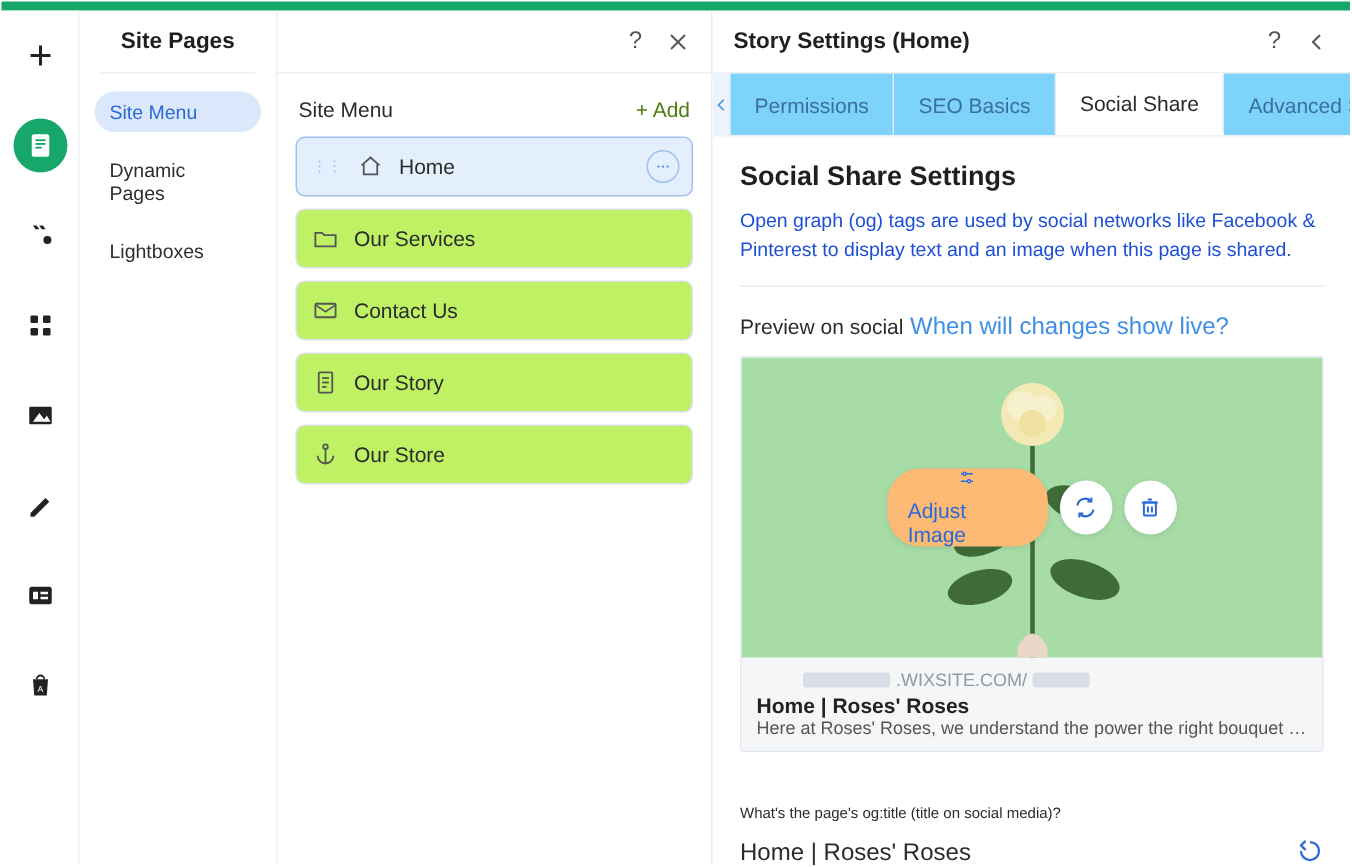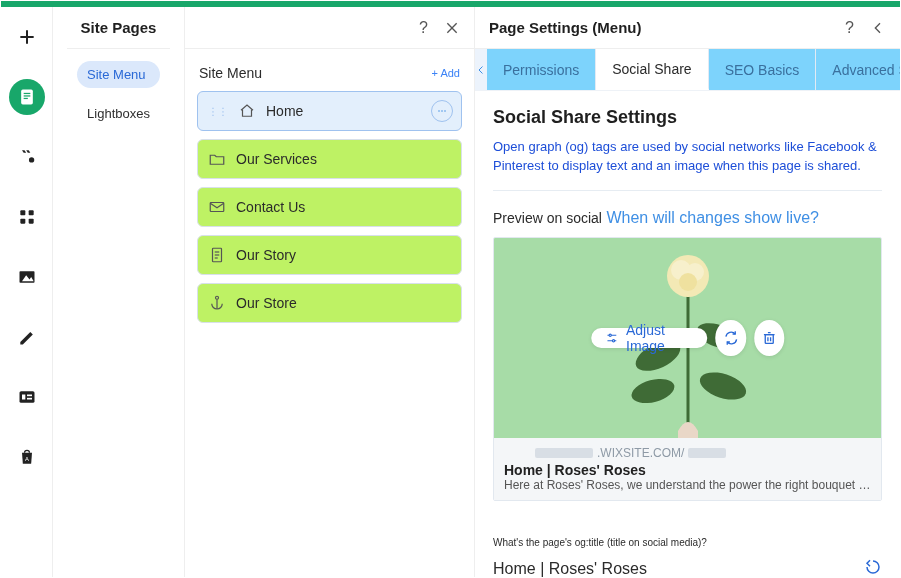--- a/index.html
+++ b/index.html
@@ -24,21 +24,21 @@
   
   .sitepages { width:132px; border-right:1px solid #eee;align-items:center; }
   .category-list { padding:12px 10px; display:flex; flex-direction:column; gap:12px; font-size:13px; }
   .cat-item { padding:6px 10px; border-radius:14px; color:#2e2e2e; cursor:pointer; }
   .cat-item.selected { background:#dbe8fb; color:#2a69d6; }
 
   
   .menucol { flex:0 0 290px; border-right:1px solid #eee; display:flex; flex-direction:column; }
   .menucol .panel-header { padding-right:14px; padding-left:14px; }
   .menucol .secthdr { display:flex; justify-content:space-between; align-items:center; padding:16px 14px 10px; font-size:14px; color:#2b2b2b; }
-  .addlink { color:#3b82f6; font-size:11px; cursor:pointer; }
+  .addlink { color:#4d7c0f; font-size:14px; cursor:pointer; }
   .page-list { padding:0 12px; display:flex; flex-direction:column; gap:8px; }
   .page-item { border:1px solid #d8e0ea; border-radius:6px; height:40px; display:flex; align-items:center; padding:0 10px; gap:10px; font-size:14px; color:#2b2b2b; cursor:pointer; background:#bef264; position:relative; }
   .page-item .picon { width:18px; height:18px; color:#555; display:flex; align-items:center; justify-content:center; }
   .page-item .picon svg{ width:18px; height:18px; }
   .page-item.active { background:#e3effc; border-color:#9fc2ef; }
   .page-item.active .more { position:absolute; right:8px; width:22px; height:22px; border:1px solid #9fc2ef; border-radius:50%; display:flex; align-items:center; justify-content:center; color:#3f8fe4; }
   .grip { color:#9fc2ef; font-size:10px; margin-right:0px; }
 
   
   .settings { flex:1; display:flex; flex-direction:column; overflow:hidden; }
@@ -52,21 +52,21 @@
   .sect-title { font-size:18px; font-weight:600; color:#1f1f1f; margin-bottom:10px; }
   .sect-desc { font-size:13px; color:#1d4ed8; line-height:1.45; margin-bottom:14px; }
   .divider { border-top:1px solid #e6ecf2; margin:6px 0 18px; }
   .preview-label { font-size:14px; color:#2b2b2b; }
   .link { color:#3f8fe4; cursor:pointer; }
 
   .preview-card { margin-top:10px; border:1px solid #e2e8ef; border-radius:2px; overflow:hidden; }
   .preview-img { height:200px; background:#a7dca7; position:relative; overflow:hidden; }
   .flower { position:absolute; left:50%; transform:translateX(-50%); bottom:-8px; }
   .img-actions { position:absolute; left:50%; top:50%; transform:translate(-50%,-50%); display:flex; align-items:center; gap:8px; }
-  .pill { background:#ffffff; border-radius:22px; height:20px; padding:0 14px; display:flex; align-items:center; gap:8px; color:#2a69d6; font-size:14px; cursor:pointer; box-shadow:0 1px 4px rgba(0,0,0,.1); }
+  .pill { background:#fdba74; border-radius:22px; height:52px; padding:0 14px; display:flex; align-items:center; gap:8px; color:#2a69d6; font-size:14px; cursor:pointer; box-shadow:0 1px 4px rgba(0,0,0,.1);flex-direction:column; }
   .circle-btn { width:36px; height:36px; border-radius:50%; background:#fff; display:flex; align-items:center; justify-content:center; color:#2a69d6; cursor:pointer; box-shadow:0 1px 4px rgba(0,0,0,.1); }
   .circle-btn svg, .pill svg { width:16px; height:16px; }
 
   .preview-meta { background:#f4f6f8; padding:8px 10px 8px 10px; font-size:12px; }
   .preview-host { color:#8e9aa6; display:flex; align-items:center; gap:4px;padding-left:31px; }
   .hostblur { display:inline-block; width:58px; height:10px; background:#d8dee5; border-radius:2px; }
   .preview-title { font-weight:700; font-size:14px; color:#222; margin-top:2px; }
   .preview-desc { font-size:12px; color:#555; white-space:nowrap; overflow:hidden; text-overflow:ellipsis; }
 
   .field-label { font-size:10px; color:#2b2b2b; margin-top:36px; margin-bottom:10px; }
@@ -138,20 +138,21 @@
           </svg>
       </div>
     </div>
 
     <div class="panel sitepages">
       <div class="panel-header" style="border-bottom:1px solid #eee;">
         <div class="panel-title">Site Pages</div>
       </div>
       <div class="category-list">
         <div class="cat-item selected">Site Menu</div>
+        <div class="cat-item">Dynamic Pages</div>
         <div class="cat-item">Lightboxes</div>
       </div>
     </div>
 
     <div class="panel menucol">
       <div class="panel-header">
         <div></div>
         <div class="hdr-icons">
           <span class="icon-btn">?</span>
           <span class="icon-btn">
@@ -220,40 +221,40 @@
                 <path d="M5 13a7 7 0 0014 0"></path>
               </svg>
             </span>
           <span>Our Store</span>
         </div>
       </div>
     </div>
 
     <div class="panel settings">
       <div class="panel-header">
-        <div class="panel-title">Page Settings (Menu)</div>
+        <div class="panel-title">Story Settings (Home)</div>
         <div class="hdr-icons">
           <span class="icon-btn">?</span>
           <span class="icon-btn">
             <svg viewBox="0 0 24 24" width="16" height="16" stroke="currentColor" stroke-width="2" fill="none">
                 <polyline points="15 5 8 12 15 19"></polyline>
               </svg>
           </span>
         </div>
       </div>
 
       <div class="tabstrip">
         <div class="tab-scroll">
           <svg viewBox="0 0 24 24" width="12" height="12" stroke="currentColor" stroke-width="2" fill="none">
               <polyline points="15 5 8 12 15 19"></polyline>
             </svg>
         </div>
         <div class="tab">Permissions</div>
+        <div class="tab">SEO Basics</div>
         <div class="tab active">Social Share</div>
-        <div class="tab">SEO Basics</div>
         <div class="tab">Advanced SEO</div>
       </div>
 
       <div class="settings-body">
         <div class="sect-title">Social Share Settings</div>
         <div class="sect-desc">Open graph (og) tags are used by social networks like Facebook &amp; Pinterest to display text and an image when this page is shared.</div>
         <div class="divider"></div>
 
         <div>
           <span class="preview-label">Preview on social</span>

